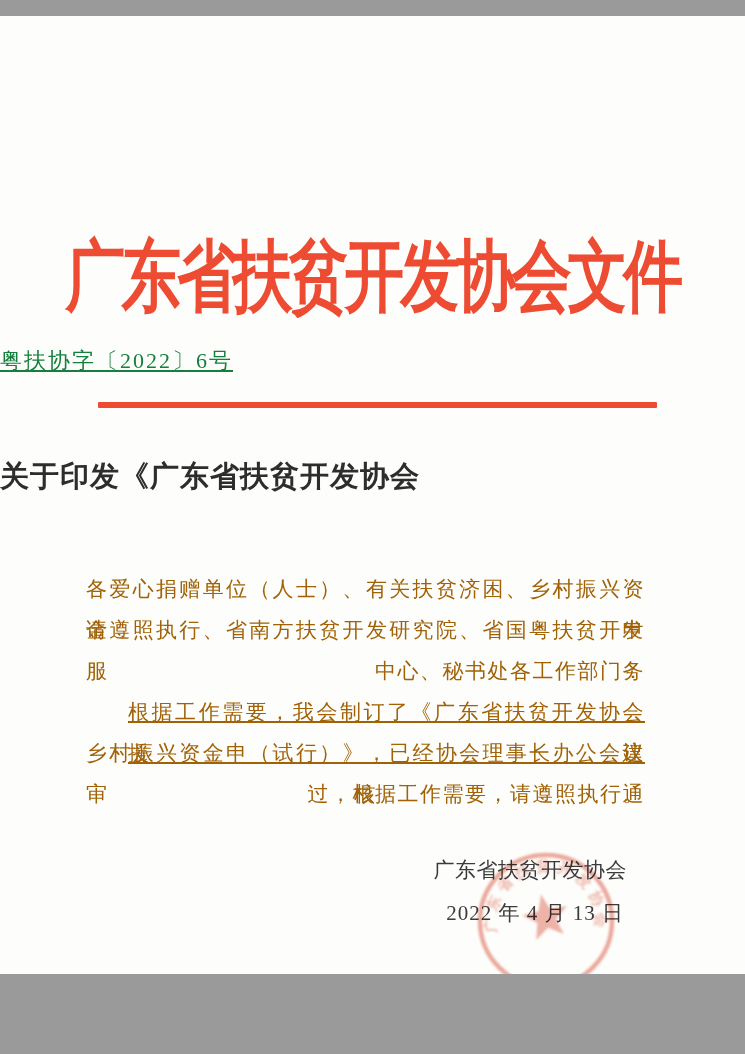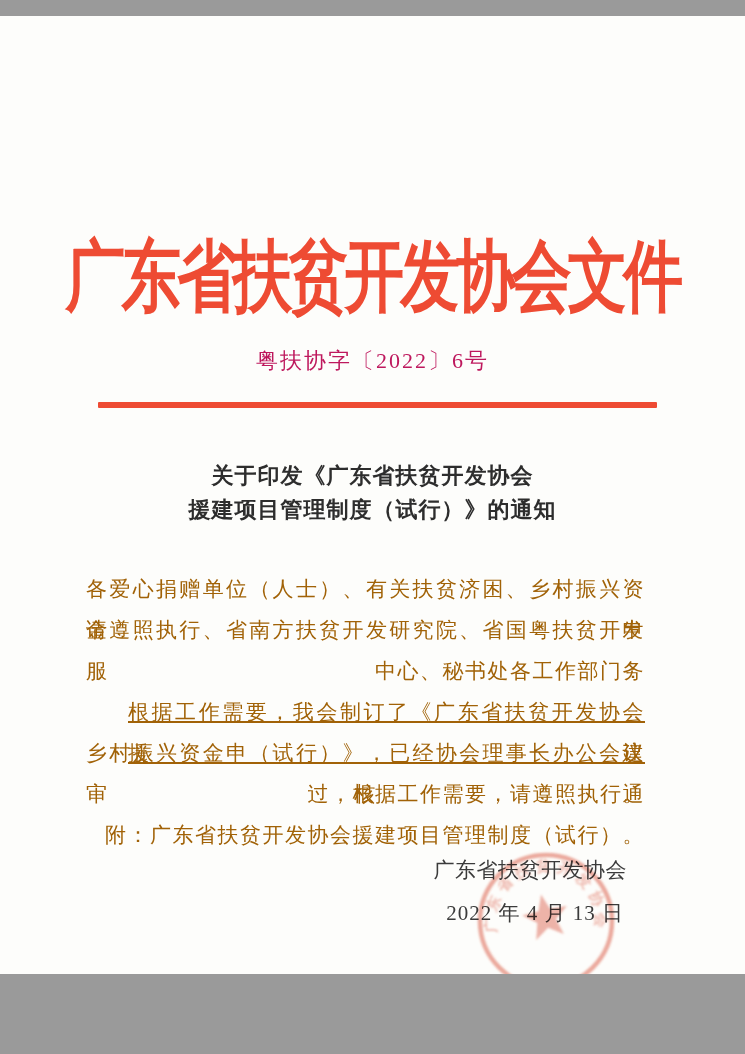--- a/index.html
+++ b/index.html
@@ -23,37 +23,37 @@
     font-weight:bold;
     letter-spacing:-4px;
     color:#ee4b33;
     white-space:nowrap;
     transform:scale(0.93,1.22);
     transform-origin:center top;
   }
   .doc-number{
     position:absolute;
     top:330px;left:0;width:745px;
-    text-align:center;
+    text-align:left;
     font-size:22px;
     letter-spacing:2px;
-    color:#be185d;
+    color:#15803d;
+    text-decoration:underline;
   }
   .red-line{
     position:absolute;
     top:386px;left:98px;
     width:559px;height:6px;
     background:#ee4b33;
     border-radius:1px;
   }
   .doc-title{
     position:absolute;
     top:443px;left:0;width:745px;
-    text-align:center;
-    font-size:22px;
+    font-size:29px;
     font-weight:bold;
     line-height:34px;
     letter-spacing:1px;
     color:#2d2d2d;
   }
   .body-block{
     position:absolute;
     top:553px;left:86px;
     width:559px;
     font-size:21px;
@@ -105,31 +105,29 @@
 <div class="page">
 
   <div class="org-title">广东省扶贫开发协会文件</div>
 
   <div class="doc-number">粤扶协字〔2022〕6号</div>
 
   <div class="red-line"></div>
 
   <div class="doc-title">
     <div>关于印发《广东省扶贫开发协会</div>
-    <div>援建项目管理制度（试行）》的通知</div>
   </div>
 
   <div class="body-block">
     <div class="body-line fill">各爱心捐赠单位（人士）、有关扶贫济困、乡村振兴资金申</div>
     <div class="body-line fill">请遵照执行、省南方扶贫开发研究院、省国粤扶贫开发服务</div>
     <div class="body-line">中心、秘书处各工作部门：</div>
     <div class="body-line fill indent">根据工作需要，我会制订了《广东省扶贫开发协会援建</div>
     <div class="body-line fill">乡村振兴资金申（试行）》，已经协会理事长办公会议审核通</div>
     <div class="body-line">过，根据工作需要，请遵照执行。</div>
-    <div class="body-line">附：广东省扶贫开发协会援建项目管理制度（试行）。</div>
   </div>
 
   <div class="sign-org">广东省扶贫开发协会</div>
 
   <div class="sign-date">2022 年 4 月 13 日</div>
 
   <svg class="seal" viewBox="0 0 166 166">
     <defs>
       <filter id="sealblur" x="-10%" y="-10%" width="120%" height="120%">
         <feGaussianBlur stdDeviation="0.8"></feGaussianBlur>

